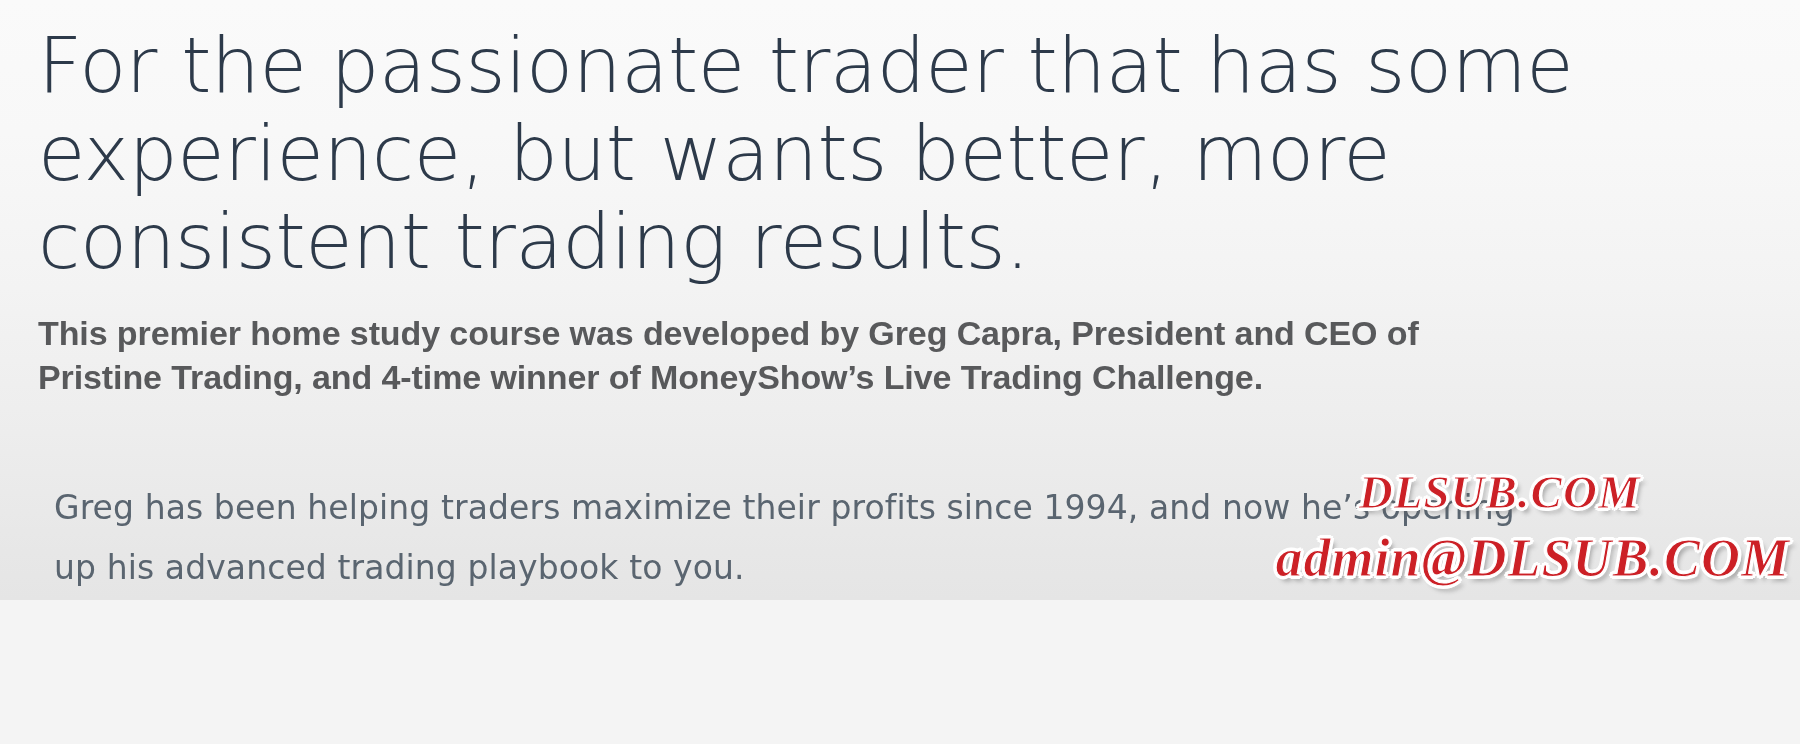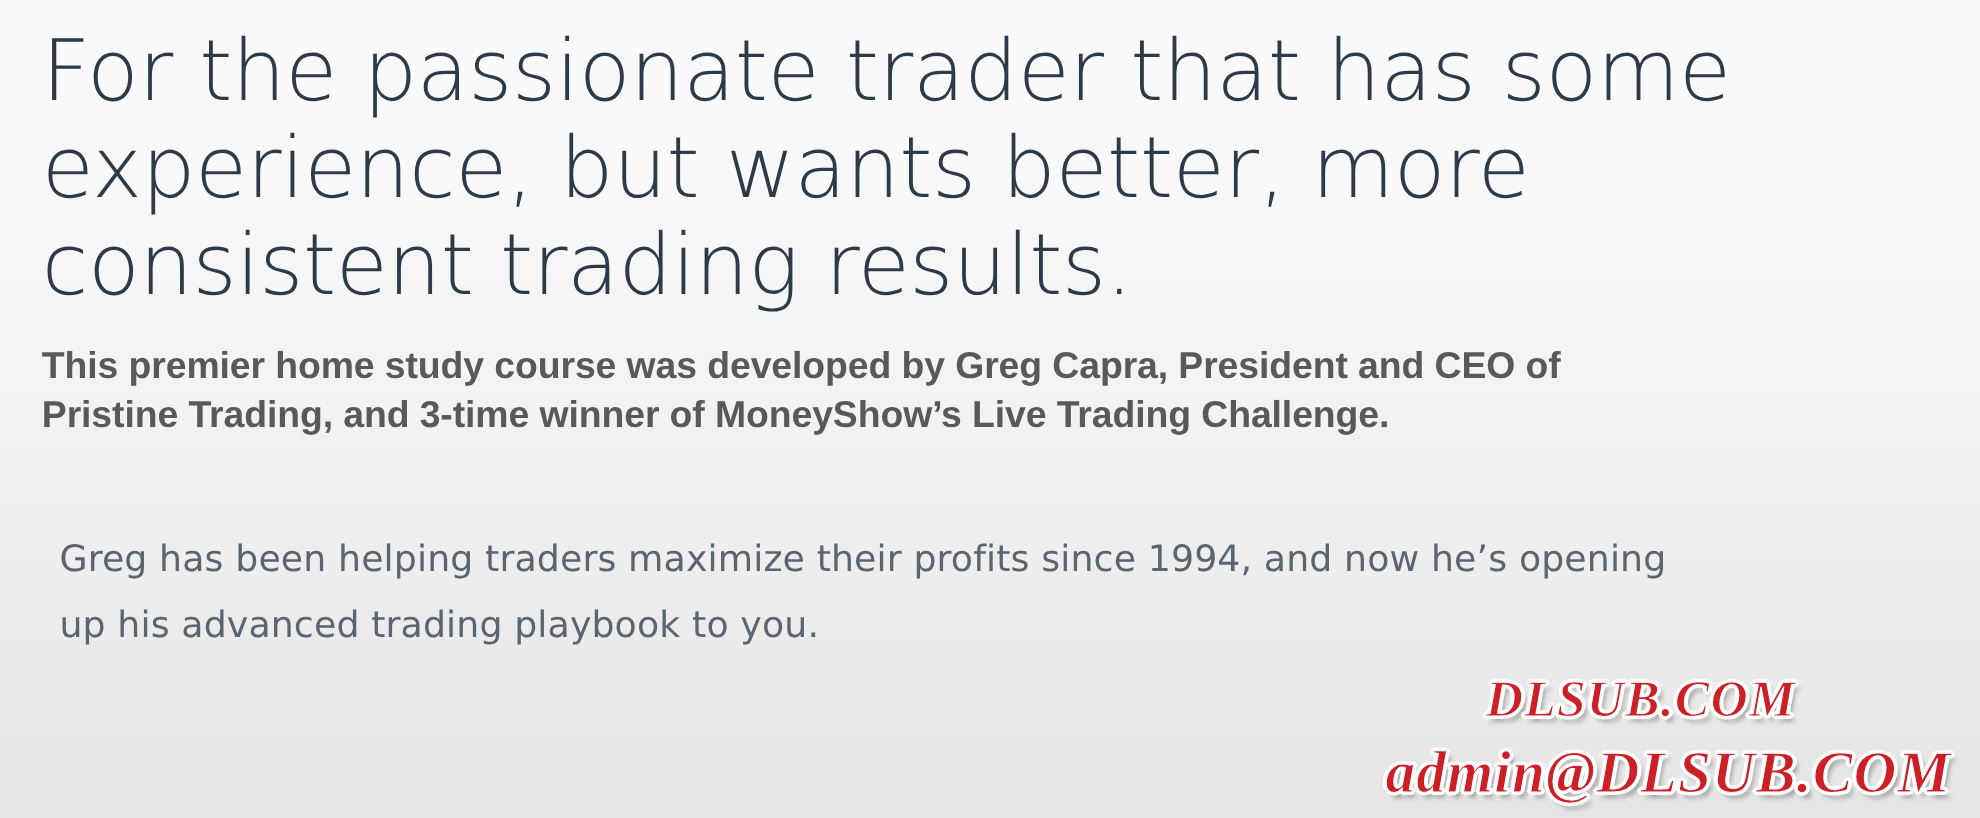--- a/index.html
+++ b/index.html
@@ -11,21 +11,21 @@
     width: 1800px;
     height: 744px;
     overflow: hidden;
     font-family: "Liberation Sans", "DejaVu Sans", sans-serif;
     background: #f4f4f4;
   }
 
   #page {
     position: relative;
     width: 1800px;
-    height: 744px;
+    height: 600px;
     box-sizing: border-box;
     background: linear-gradient(to bottom,
                 #fafafa 0%,
                 #f8f8f8 22%,
                 #f3f3f3 48%,
                 #ededed 72%,
                 #e7e7e7 92%,
                 #e5e5e5 100%);
     overflow: hidden;
   }
@@ -105,31 +105,31 @@
        4px  5px 4px rgba(90,90,90,0.45);
     -webkit-text-stroke: 1px #ffffff;
   }
   .wm-line.wm-top {
     font-size: 47px;
     margin-right: 66px;
     margin-bottom: 14px;
   }
   .wm-line.wm-bottom {
     font-size: 54px;
-    margin-right: 16px;
+    margin-right: 0;
   }
 </style>
 </head>
 <body>
 
 <div id="page">
 
   <h1 class="headline">For the passionate trader that has some experience, but wants better, more consistent trading results.</h1>
 
-  <p class="lead">This premier home study course was developed by Greg Capra, President and CEO of Pristine Trading, and 3-time winner of MoneyShow’s Live Trading Challenge.</p>
+  <p class="lead">This premier home study course was developed by Greg Capra, President and CEO of Pristine Trading, and 4-time winner of MoneyShow’s Live Trading Challenge.</p>
 
   <p class="body-copy">Greg has been helping traders maximize their profits since 1994, and now he’s opening up his advanced trading playbook to you.</p>
 
   <div class="watermark">
     <span class="wm-line wm-top">DLSUB.COM</span>
     <span class="wm-line wm-bottom">admin@DLSUB.COM</span>
   </div>
 
 </div>
 

